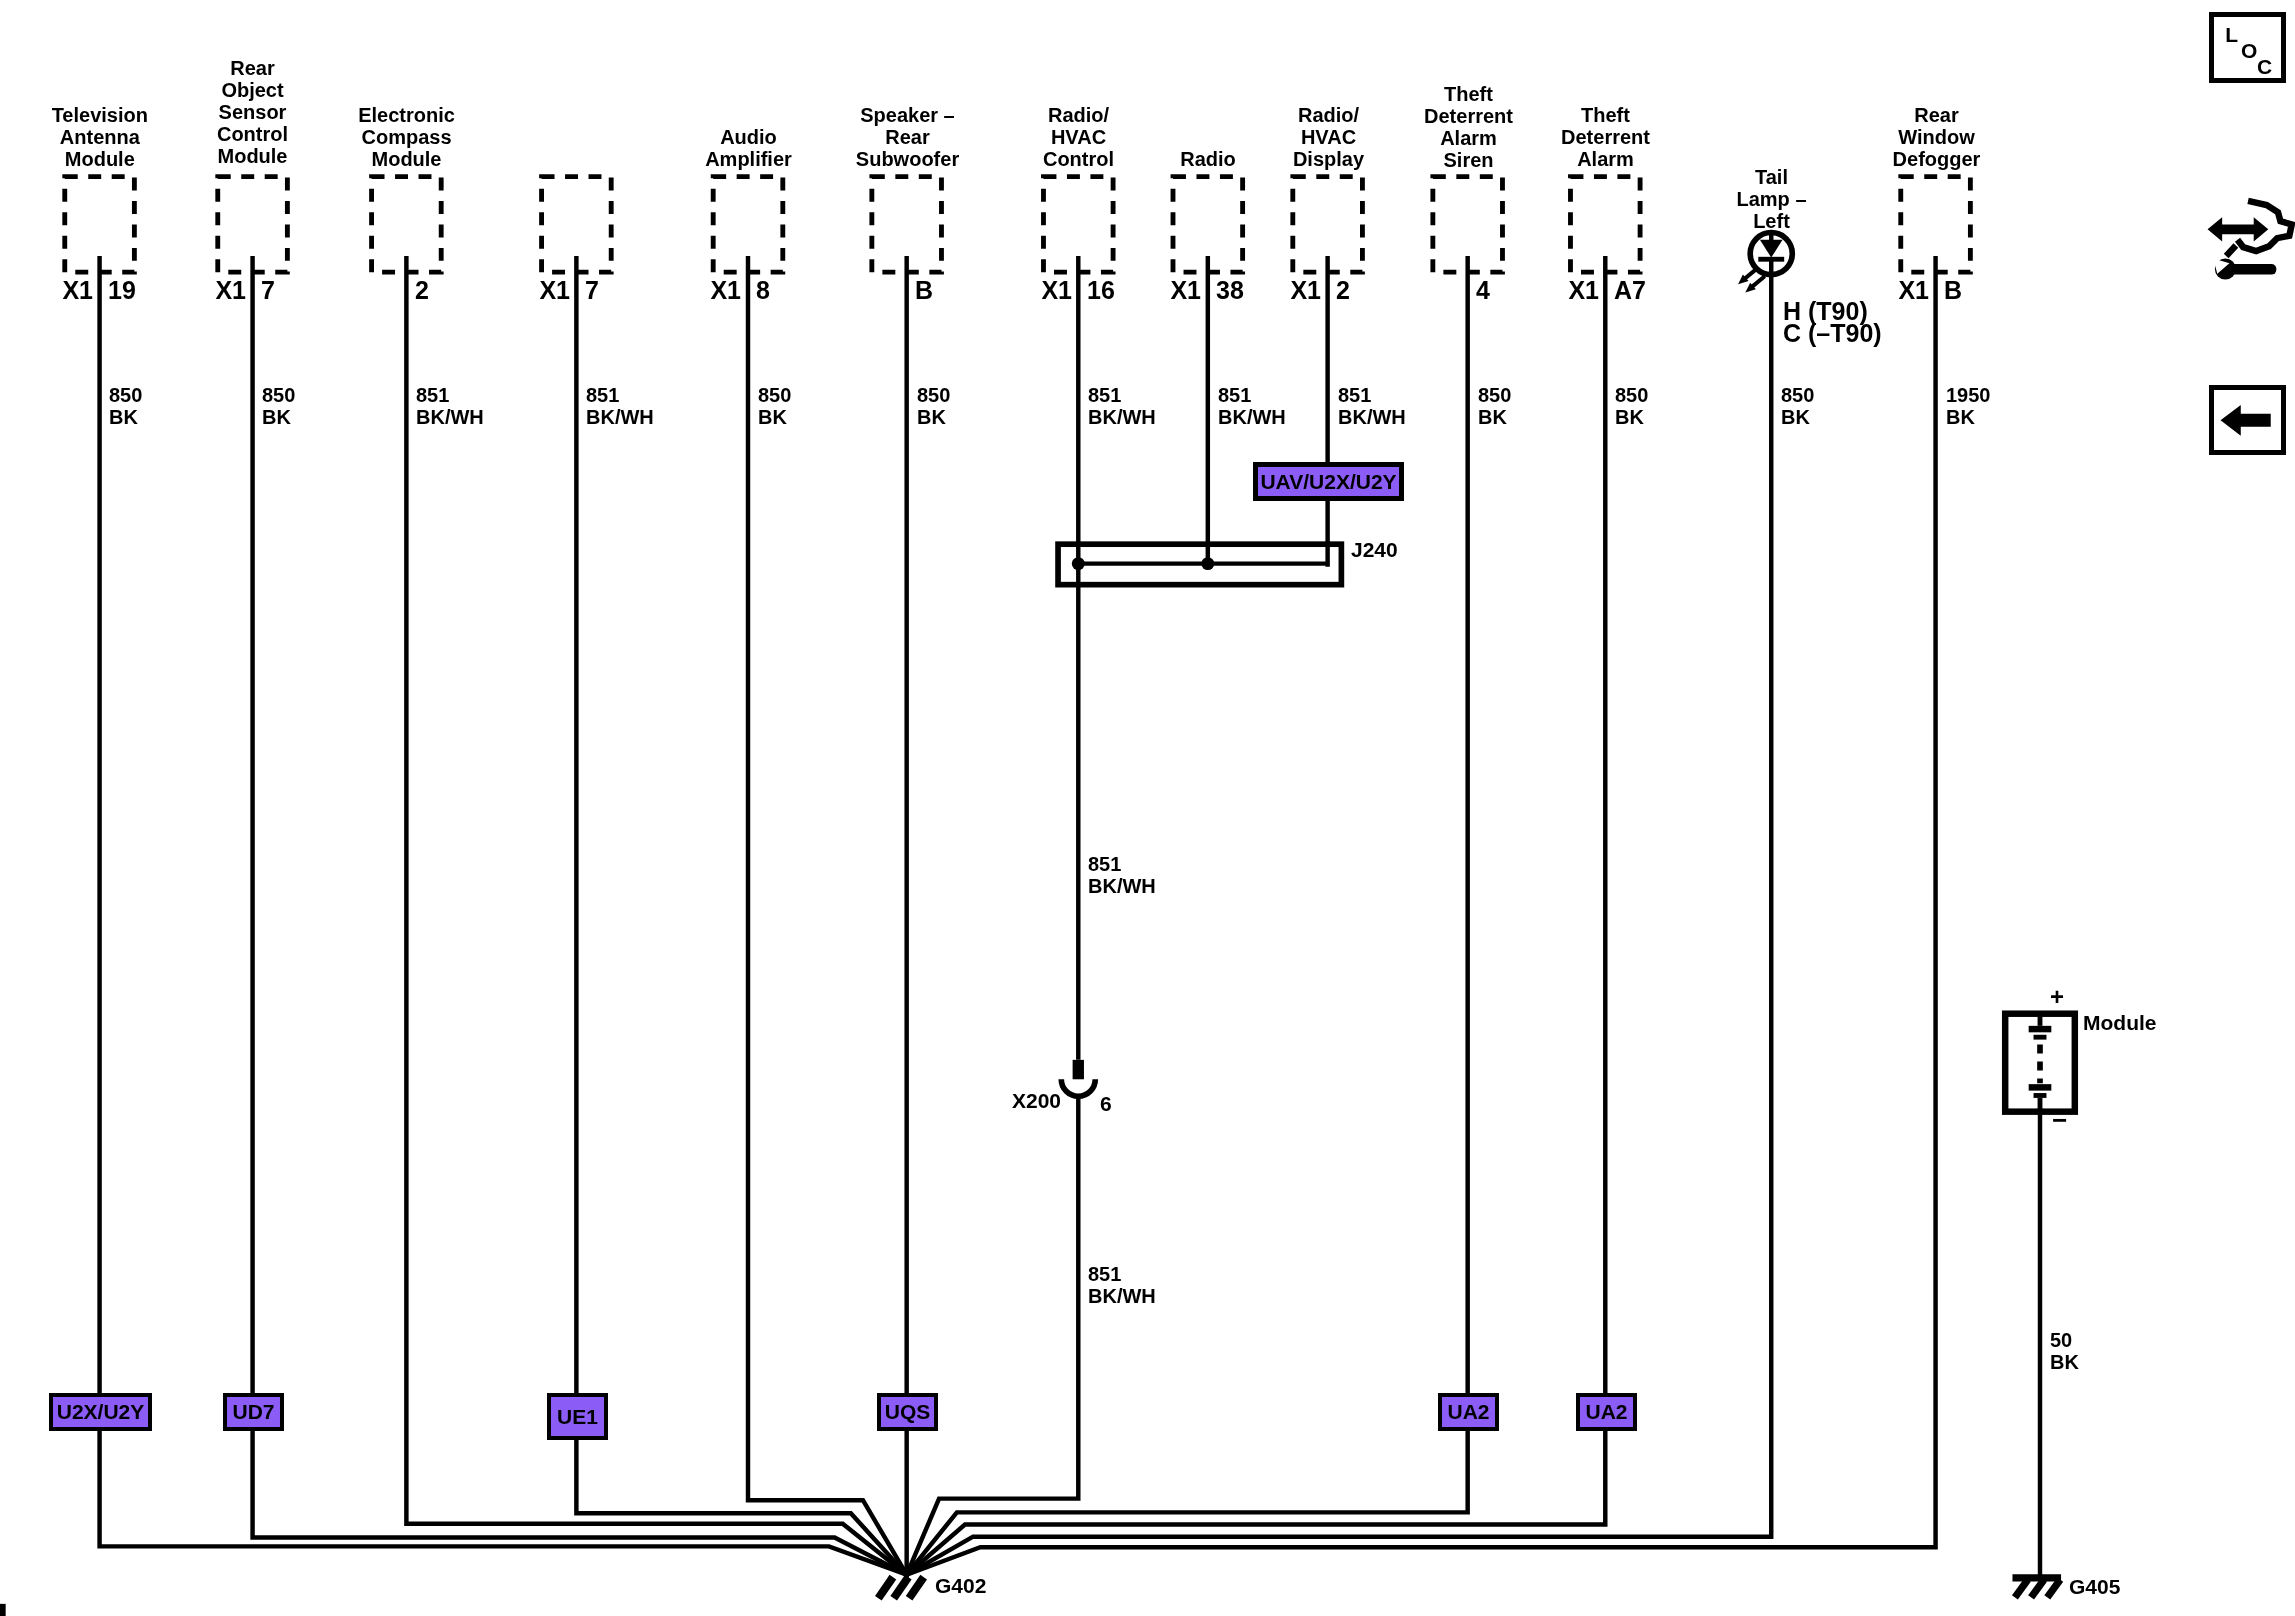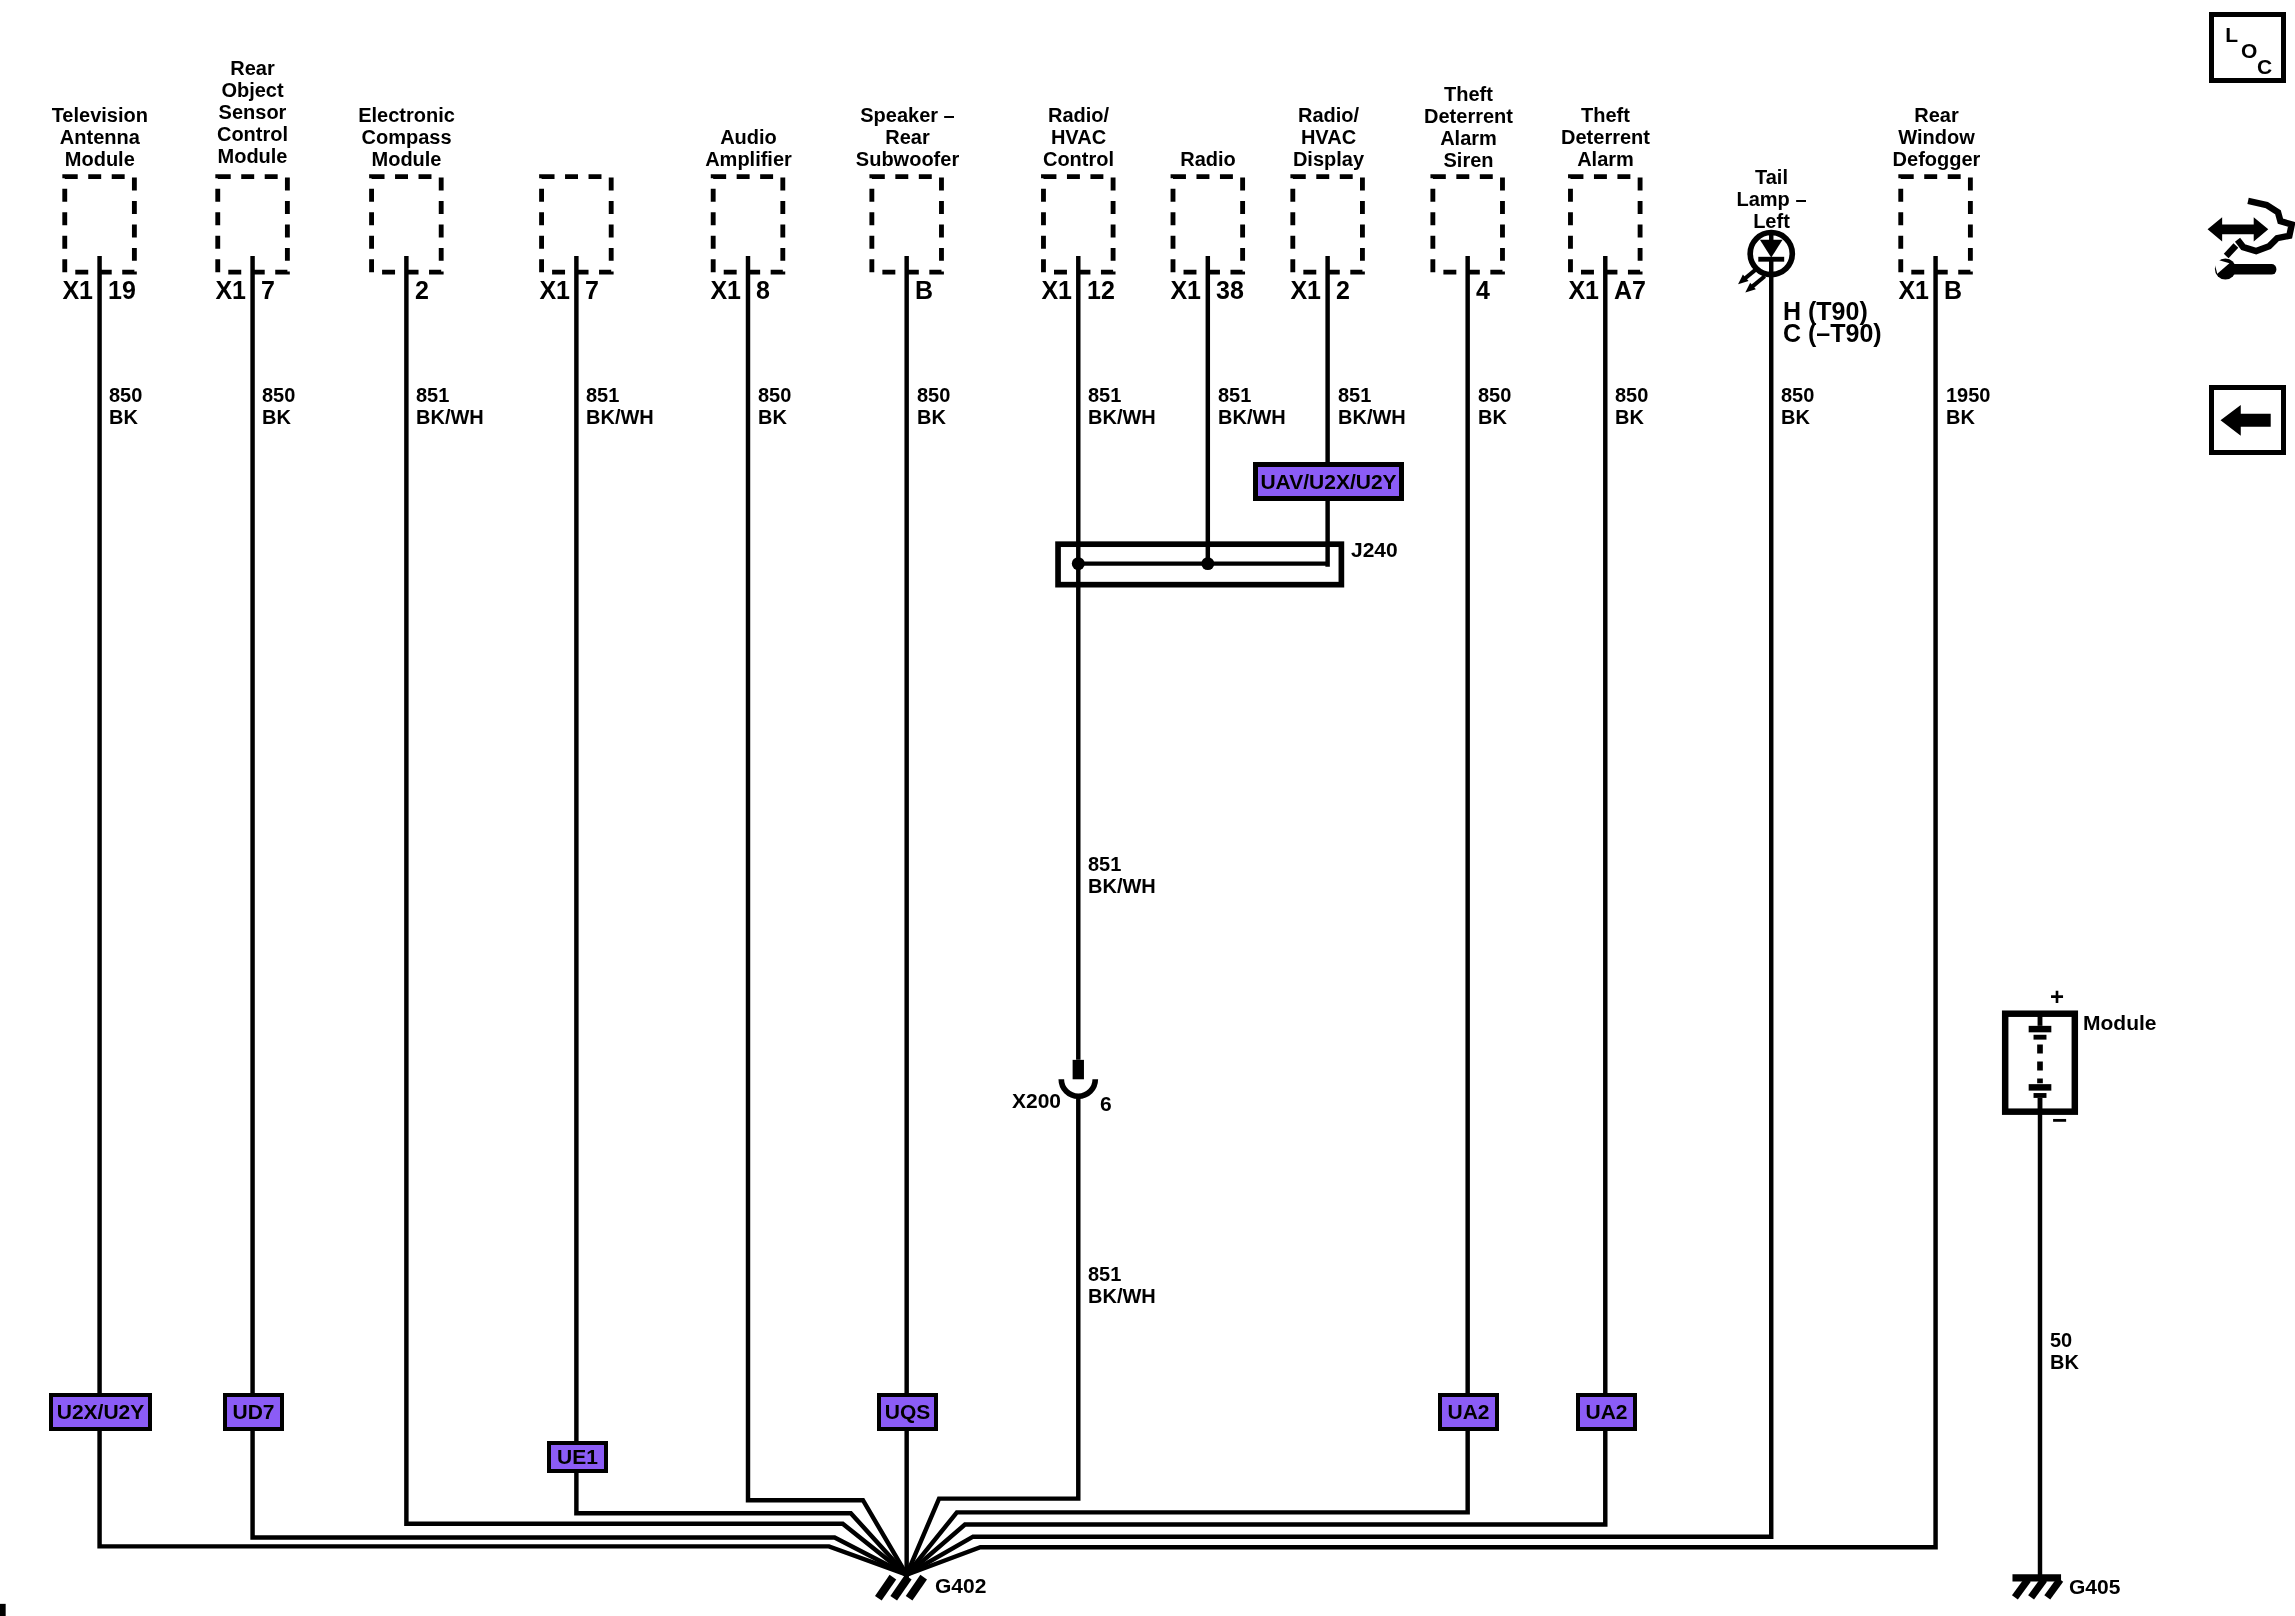--- a/index.html
+++ b/index.html
@@ -192,21 +192,21 @@
   <div class="txt pin" style="left:108px;top:279px;">19</div>
   <div class="txt pin pin-l" style="left:176px;top:279px;width:70px;">X1</div>
   <div class="txt pin" style="left:261px;top:279px;">7</div>
   <div class="txt pin" style="left:415px;top:279px;">2</div>
   <div class="txt pin pin-l" style="left:500px;top:279px;width:70px;">X1</div>
   <div class="txt pin" style="left:585px;top:279px;">7</div>
   <div class="txt pin pin-l" style="left:671px;top:279px;width:70px;">X1</div>
   <div class="txt pin" style="left:756px;top:279px;">8</div>
   <div class="txt pin" style="left:915px;top:279px;">B</div>
   <div class="txt pin pin-l" style="left:1002px;top:279px;width:70px;">X1</div>
-  <div class="txt pin" style="left:1087px;top:279px;">12</div>
+  <div class="txt pin" style="left:1087px;top:279px;">16</div>
   <div class="txt pin pin-l" style="left:1131px;top:279px;width:70px;">X1</div>
   <div class="txt pin" style="left:1216px;top:279px;">38</div>
   <div class="txt pin pin-l" style="left:1251px;top:279px;width:70px;">X1</div>
   <div class="txt pin" style="left:1336px;top:279px;">2</div>
   <div class="txt pin" style="left:1476px;top:279px;">4</div>
   <div class="txt pin pin-l" style="left:1529px;top:279px;width:70px;">X1</div>
   <div class="txt pin" style="left:1614px;top:279px;">A7</div>
   <div class="txt pin" style="left:1783px;top:281px;margin-top:19px;">H (T90)
 C (–T90)</div>
   <div class="txt pin pin-l" style="left:1859px;top:279px;width:70px;">X1</div>
@@ -253,21 +253,21 @@
   <div class="txt free-lbl" style="left:2069px;top:1576px;">G405</div>
 
   <div class="txt free-lbl" style="left:2050px;top:986px;font-size:24px;">+</div>
   <div class="txt free-lbl" style="left:2083px;top:1012px;">Module</div>
   <div class="txt free-lbl" style="left:2052px;top:1109px;font-size:26px;">−</div>
   <div class="txt wire-lbl" style="left:2050px;top:1323px;margin-top:6px;">50
 BK</div>
 
   <div class="opt-box" style="left:49px;top:1393px;width:103px;height:38px;">U2X/U2Y</div>
   <div class="opt-box" style="left:223px;top:1393px;width:61px;height:38px;">UD7</div>
-  <div class="opt-box" style="left:547px;top:1441px;width:61px;height:32px;">UE1</div>
+  <div class="opt-box" style="left:547px;top:1393px;width:61px;height:47px;">UE1</div>
   <div class="opt-box" style="left:877px;top:1393px;width:61px;height:38px;">UQS</div>
   <div class="opt-box" style="left:1438px;top:1393px;width:61px;height:38px;">UA2</div>
   <div class="opt-box" style="left:1576px;top:1393px;width:61px;height:38px;">UA2</div>
   <div class="opt-box" style="left:1253px;top:462px;width:151px;height:39px;border-width:5.7px;">UAV/U2X/U2Y</div>
 
   <div class="icon-box" style="left:2209px;top:12px;width:77px;height:71px;">
     <span class="loc-letter" style="left:11.3px;top:5.7px;">L</span>
     <span class="loc-letter" style="left:27px;top:22px;">O</span>
     <span class="loc-letter" style="left:43px;top:38px;">C</span>
   </div>

